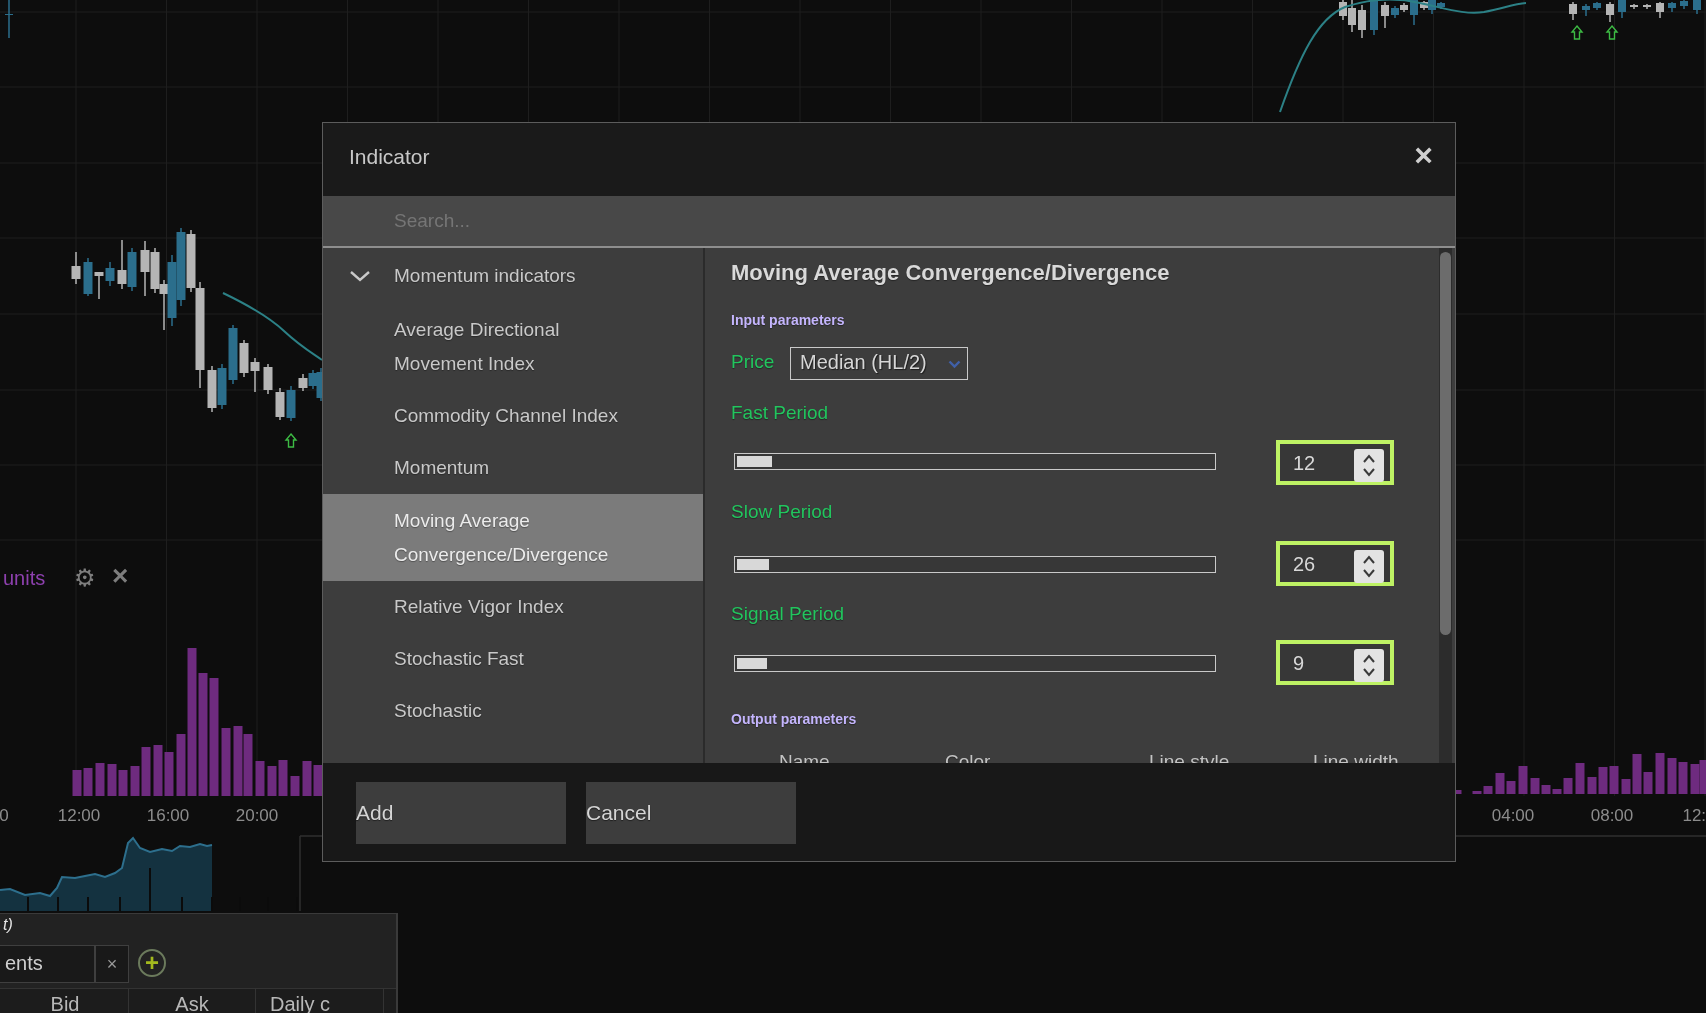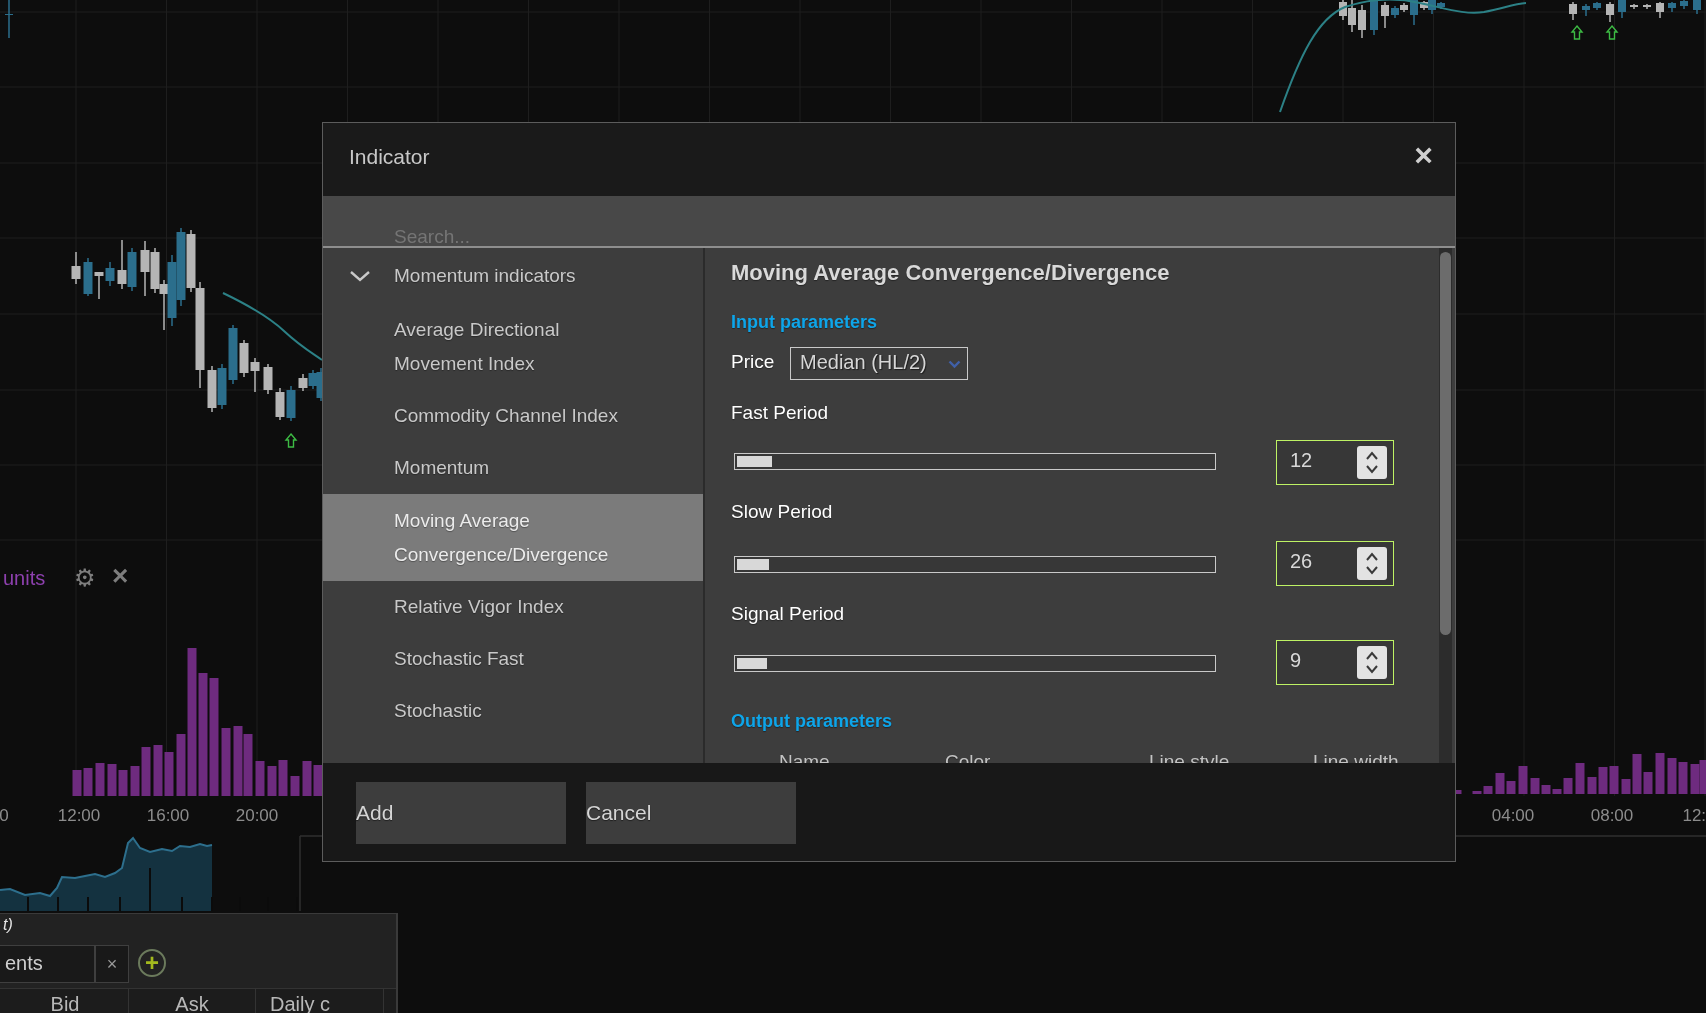--- a/index.html
+++ b/index.html
@@ -26,41 +26,41 @@
   .qcol{position:absolute;top:4px;transform:translateX(-50%);font-size:20px;color:#b8b8b8;white-space:nowrap;}
   .qdiv{position:absolute;top:0;width:1px;height:26px;background:#333;}
   
   .dialog{left:322px;top:122px;width:1134px;height:740px;background:#3d3d3d;border:1px solid #5c5c5c;box-sizing:border-box;z-index:2;
           color:#cccccc;}
   .titlebar{position:absolute;left:0;top:0;right:0;height:73px;background:#1a1a1a;}
   .titlebar .ttl{position:absolute;left:26px;top:22px;font-size:21px;color:#c8c8c8;}
   .dlg-close{position:absolute;right:22px;top:14px;font-size:32px;font-weight:bold;color:#cfcfcf;}
   .searchrow{position:absolute;left:0;top:73px;right:0;height:50px;background:#484848;border-bottom:2px solid #8e8e8e;}
   .searchrow input{width:100%;height:100%;background:transparent;border:none;outline:none;color:#b5b5b5;
-                   font-size:19px;padding-left:71px;box-sizing:border-box;font-family:inherit;margin-top:16px;}
+                   font-size:19px;padding-left:71px;box-sizing:border-box;font-family:inherit;}
   .dcontent{position:absolute;left:0;top:125px;right:0;bottom:98px;overflow:hidden;display:flex;}
   .sbar{width:380px;flex:none;}
   .sdiv{width:2px;flex:none;background:#2b2b2b;}
   .sb-item{position:relative;padding-left:71px;font-size:19px;color:#c9c9c9;display:flex;flex-direction:column;justify-content:center;
            text-shadow:0 1px 1px rgba(0,0,0,.35);}
   .sb-item.one{height:52px;}
   .sb-item.two{height:87px;line-height:34px;}
   .sb-item.grp{height:55px;}
   .sb-item.sel{background:#7b7b7b;color:#ececec;}
   .sb-chev{position:absolute;left:26px;top:50%;margin-top:-6px;}
   .rpanel{flex:1;position:relative;}
   .p-title{position:absolute;left:26px;top:12px;font-size:22px;font-weight:bold;color:#d9d9d9;text-shadow:0 1px 1px rgba(0,0,0,.4);text-align:center;}
-  .p-sec{position:absolute;left:26px;font-size:18px;font-weight:bold;color:#0ea5e9;text-shadow:0 1px 1px rgba(0,0,0,.4);}
-  .p-label{position:absolute;left:26px;font-size:19px;color:#ffffff;text-shadow:0 1px 1px rgba(0,0,0,.4);}
+  .p-sec{position:absolute;left:26px;font-size:14px;font-weight:bold;color:#c4b5fd;text-shadow:0 1px 1px rgba(0,0,0,.4);}
+  .p-label{position:absolute;left:26px;font-size:19px;color:#22c55e;text-shadow:0 1px 1px rgba(0,0,0,.4);}
   .selectbox{position:absolute;left:85px;top:99px;width:178px;height:33px;border:1px solid #c9c9c9;background:#3d3d3d;box-sizing:border-box;}
   .selectbox .val{position:absolute;left:9px;top:3px;font-size:20px;color:#d6d6d6;text-shadow:1px 1px 1px rgba(0,0,0,.55);}
   .selectbox svg{position:absolute;right:6px;top:12px;}
   .slider{position:absolute;left:29px;width:482px;height:17px;border:1px solid #c9c9c9;background:#373737;box-sizing:border-box;}
   .thumb{position:absolute;left:2px;top:2px;bottom:2px;background:#d8d8d8;}
-  .numbox{position:absolute;left:571px;width:118px;height:45px;border:1px solid #bef264;background:#373737;box-sizing:border-box;}
+  .numbox{position:absolute;left:571px;width:118px;height:45px;border:4px solid #bef264;background:#373737;box-sizing:border-box;}
   .numbox .nval{position:absolute;left:13px;top:8px;font-size:20px;color:#d8d8d8;}
   .spin{position:absolute;right:6px;top:5px;width:30px;height:33px;background:#e3e3e3;border-radius:3px;}
   .outcol{position:absolute;font-size:19px;color:#c4c4c4;white-space:nowrap;text-shadow:0 1px 1px rgba(0,0,0,.35);}
   .dfooter{position:absolute;left:0;right:0;bottom:0;height:98px;background:#181818;}
   .dbtn{position:absolute;top:19px;width:210px;height:62px;background:#3d3d3d;color:#d5d5d5;font-size:21px;
         text-align:left;line-height:62px;text-shadow:0 1px 1px rgba(0,0,0,.5);}
   .vscroll{position:absolute;right:3px;top:0;bottom:0;width:13px;background:#2c2c2c;}
   .vthumb{position:absolute;left:1px;top:4px;width:11px;height:383px;background:#6c6c6c;border-radius:6px;}
 </style>
 </head>

